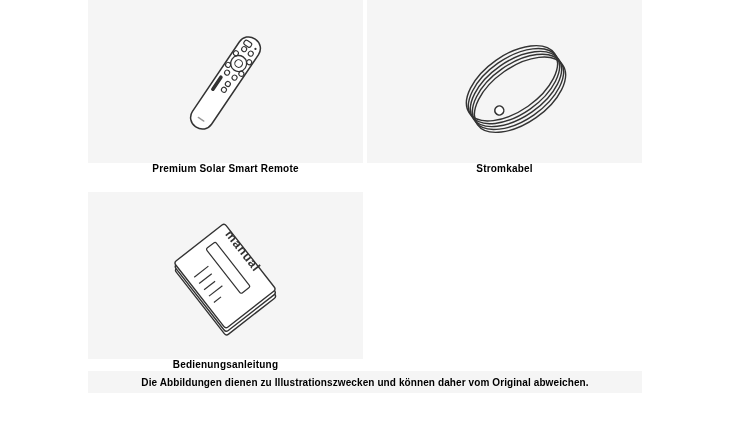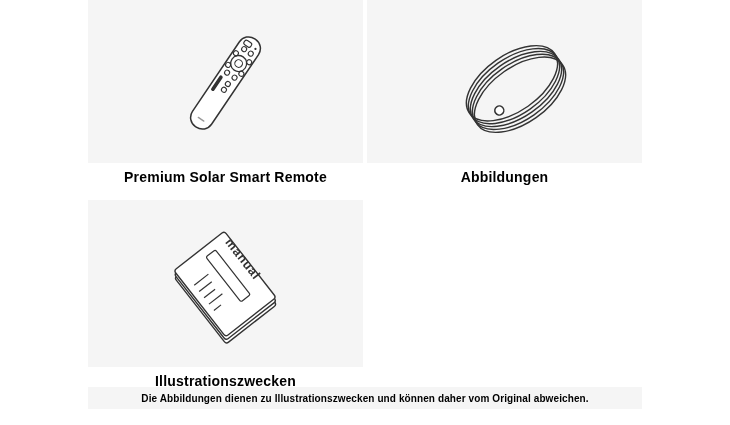--- a/index.html
+++ b/index.html
@@ -9,22 +9,22 @@
     -webkit-font-smoothing:antialiased;
   }
   .content { margin:0 88px; width:554px; }
   .row { display:flex; gap:4px; }
   .cell { width:275px; display:flex; flex-direction:column; }
   .card { background:#f5f5f5; width:275px; }
   .card.r1 { height:163px; }
   .card.r2 { height:167px; }
   .card svg { display:block; }
   .item-label {
-    margin-top:8px; height:12px; line-height:12px;
-    font-size:14px; font-weight:700; letter-spacing:0.2px;
+    height:12px; line-height:12px;
+    font-size:10px; font-weight:700; letter-spacing:0.2px;
     color:#000; text-align:center;
   }
   .row2 { margin-top:17px; }
   .footer-bar {
     height:22px; background:#f5f5f5;
     display:flex; align-items:center; justify-content:center;
   }
   .footer-text {
     font-size:10px; font-weight:700; color:#000; letter-spacing:0.1px;
   }
@@ -71,21 +71,21 @@
           <g transform="translate(149,89) rotate(-35)">
             <ellipse class="line-art" cx="0" cy="-7" rx="52" ry="28" stroke-width="1.4"></ellipse>
             <ellipse class="line-art" cx="0" cy="-3.5" rx="52" ry="28" stroke-width="1.4"></ellipse>
             <ellipse class="line-art" cx="0" cy="0" rx="52" ry="28" stroke-width="1.4"></ellipse>
             <ellipse class="line-art" cx="0" cy="3.5" rx="52" ry="28" stroke-width="1.4"></ellipse>
             <ellipse class="line-art" cx="0" cy="7" rx="52" ry="28" stroke-width="1.4"></ellipse>
             <circle class="line-art fill-white" cx="-26" cy="8" r="4.5" stroke-width="1.5"></circle>
           </g>
         </svg>
       </div>
-      <div class="item-label">Abbildungen</div>
+      <div class="item-label">Stromkabel</div>
     </div>
 
   </div>
 
   <div class="row row2">
 
     <div class="cell">
       <div class="card r2">
         <svg width="275" height="167" viewBox="0 0 275 167">
           <g transform="translate(137,84) rotate(-38)">
@@ -95,21 +95,21 @@
             <line class="line-art" x1="-25" y1="-18" x2="-7" y2="-18" stroke-width="1.2"></line>
             <line class="line-art" x1="-25" y1="-10" x2="-9" y2="-10" stroke-width="1.2"></line>
             <line class="line-art" x1="-25" y1="-2" x2="-11" y2="-2" stroke-width="1.2"></line>
             <line class="line-art" x1="-25" y1="6" x2="-8" y2="6" stroke-width="1.2"></line>
             <line class="line-art" x1="-25" y1="14" x2="-16" y2="14" stroke-width="1.2"></line>
             <rect class="line-art" x="1.5" y="-33" width="12" height="57" rx="2" stroke-width="1.2"></rect>
             <text transform="translate(25.5,-33) rotate(90)" font-size="12.5" font-weight="600" letter-spacing="0.8" fill="#333333">manual</text>
           </g>
         </svg>
       </div>
-      <div class="item-label">Illustrationszwecken</div>
+      <div class="item-label">Bedienungsanleitung</div>
     </div>
 
   </div>
 
   <div class="footer-bar">
     <span class="footer-text">Die Abbildungen dienen zu Illustrationszwecken und können daher vom Original abweichen.</span>
   </div>
 
 </div>
 

